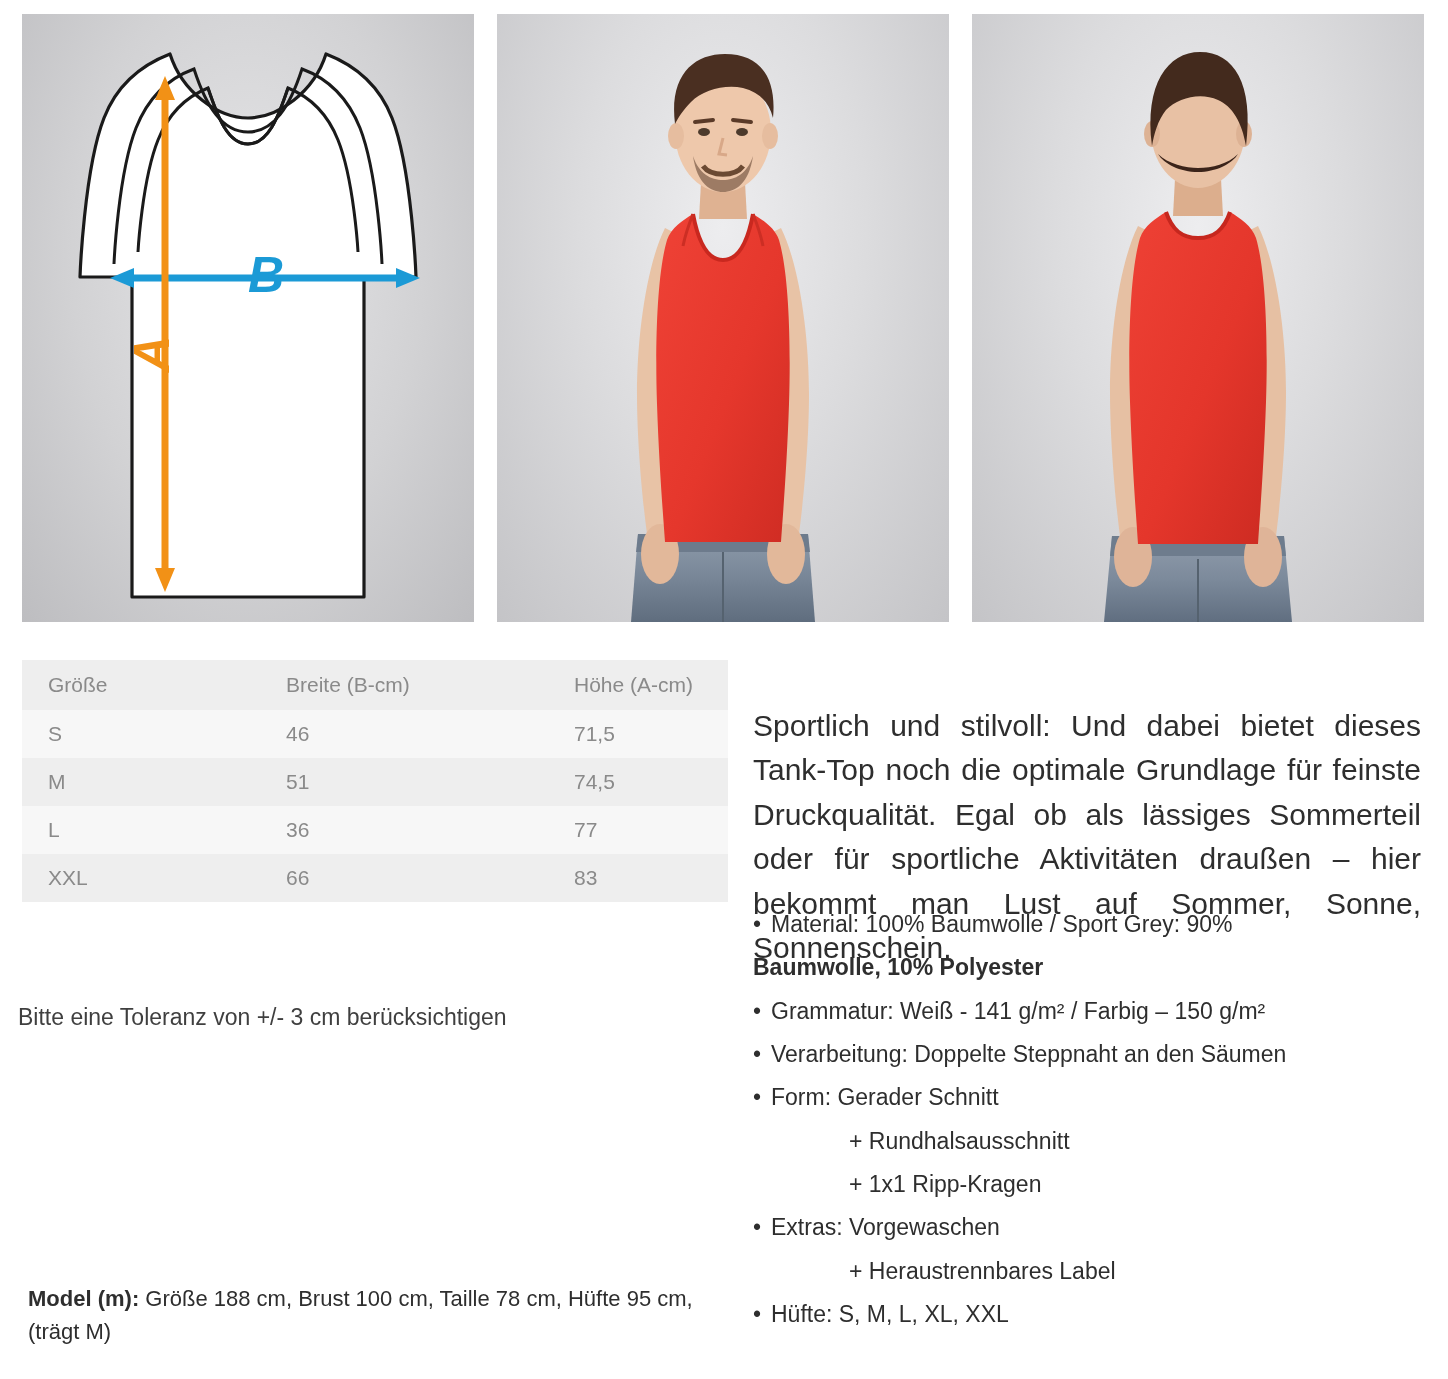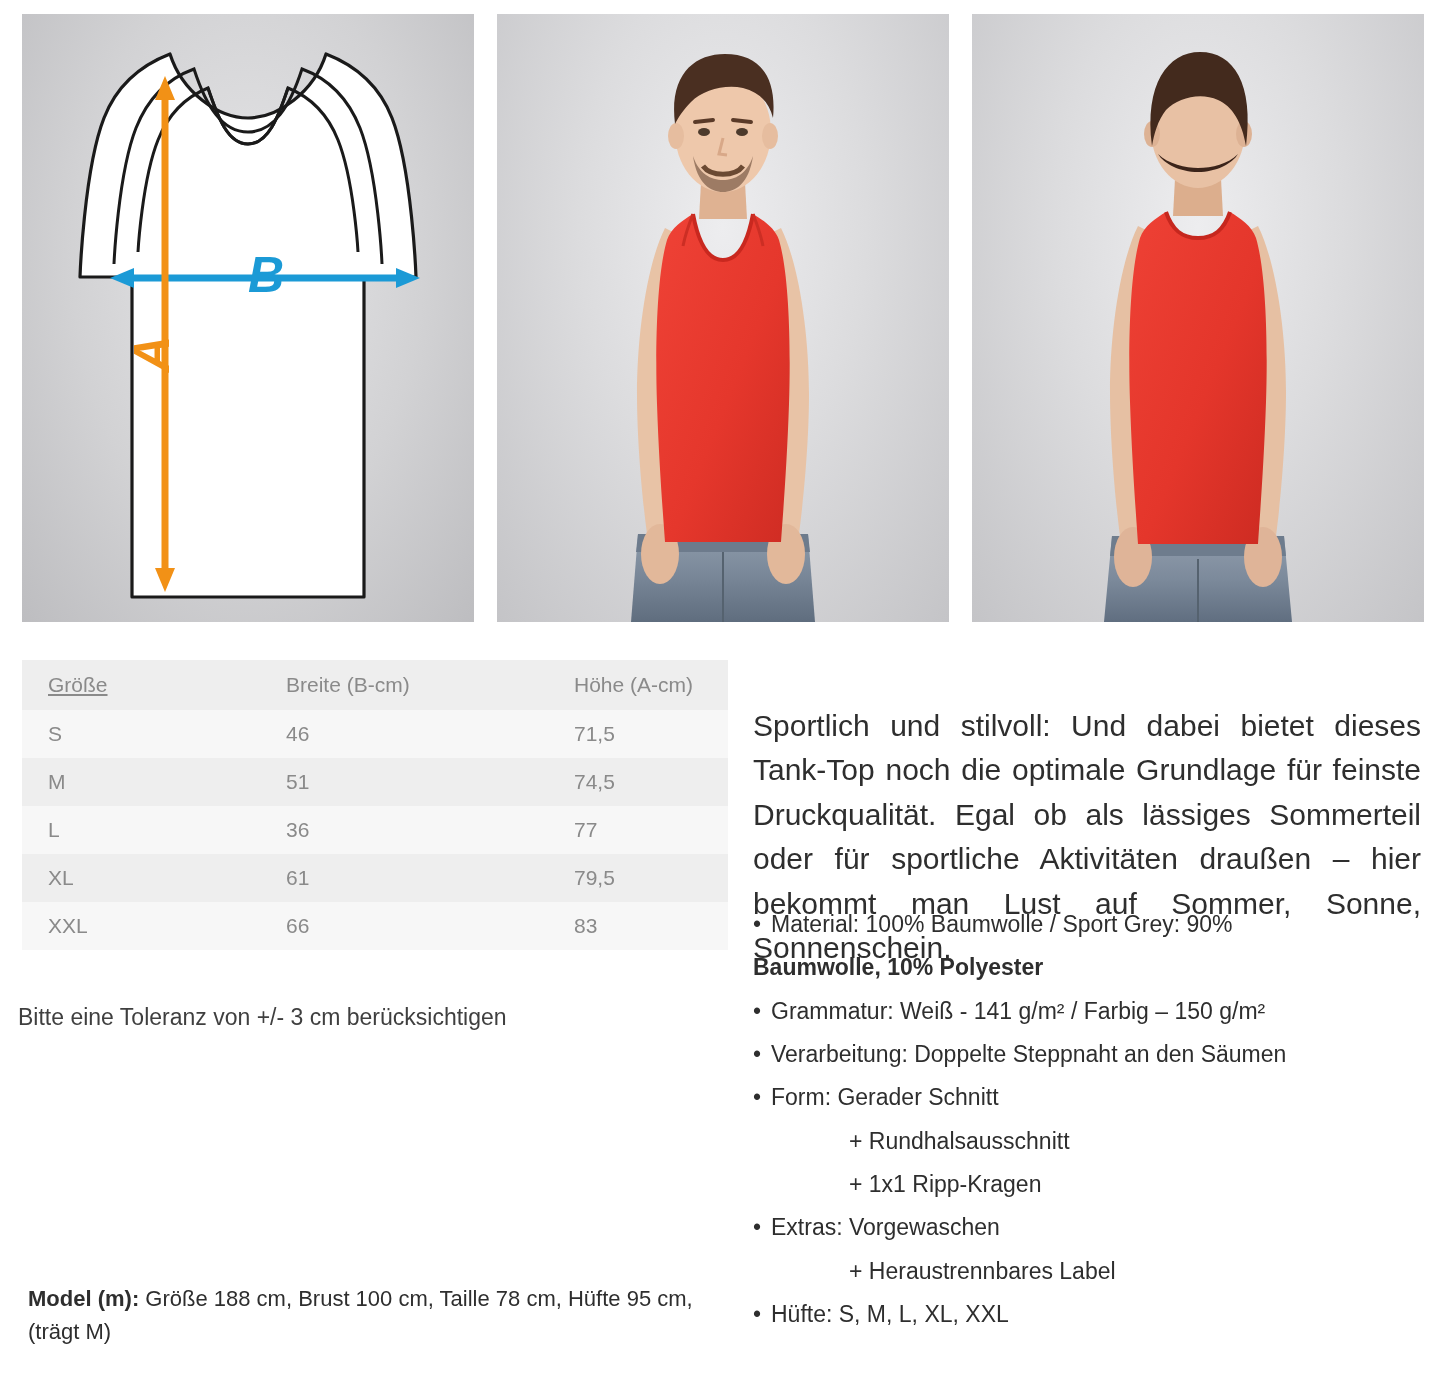--- a/index.html
+++ b/index.html
@@ -63,21 +63,21 @@
     color: #8a8a8a;
     font-size: 21px;
   }
   .size-table td {
     padding: 12px 0 12px 26px;
     font-size: 21px;
     color: #8a8a8a;
   }
   .size-table tbody tr:nth-child(odd) td { background: #f7f7f7; }
   .size-table tbody tr:nth-child(even) td { background: #eeeeee; }
-  .col-a { width: 212px; text-decoration: underline; }
+  .col-a { width: 212px; }
   .col-b { width: 262px; margin-top: 44px; }
 
   .tolerance-note {
     position: absolute;
     left: 18px;
     top: 1004px;
     font-size: 23px;
     color: #3f3f3f;
   }
 
@@ -298,25 +298,20 @@
       <td>M</td>
       <td>51</td>
       <td>74,5</td>
     </tr>
     <tr>
       <td>L</td>
       <td>36</td>
       <td>77</td>
     </tr>
     <tr>
-      <td>XL</td>
-      <td>61</td>
-      <td>79,5</td>
-    </tr>
-    <tr>
       <td>XXL</td>
       <td>66</td>
       <td>83</td>
     </tr>
   </tbody>
 </table>
 
 <div class="tolerance-note">Bitte eine Toleranz von +/- 3 cm berücksichtigen</div>
 
 <div class="model-note">

